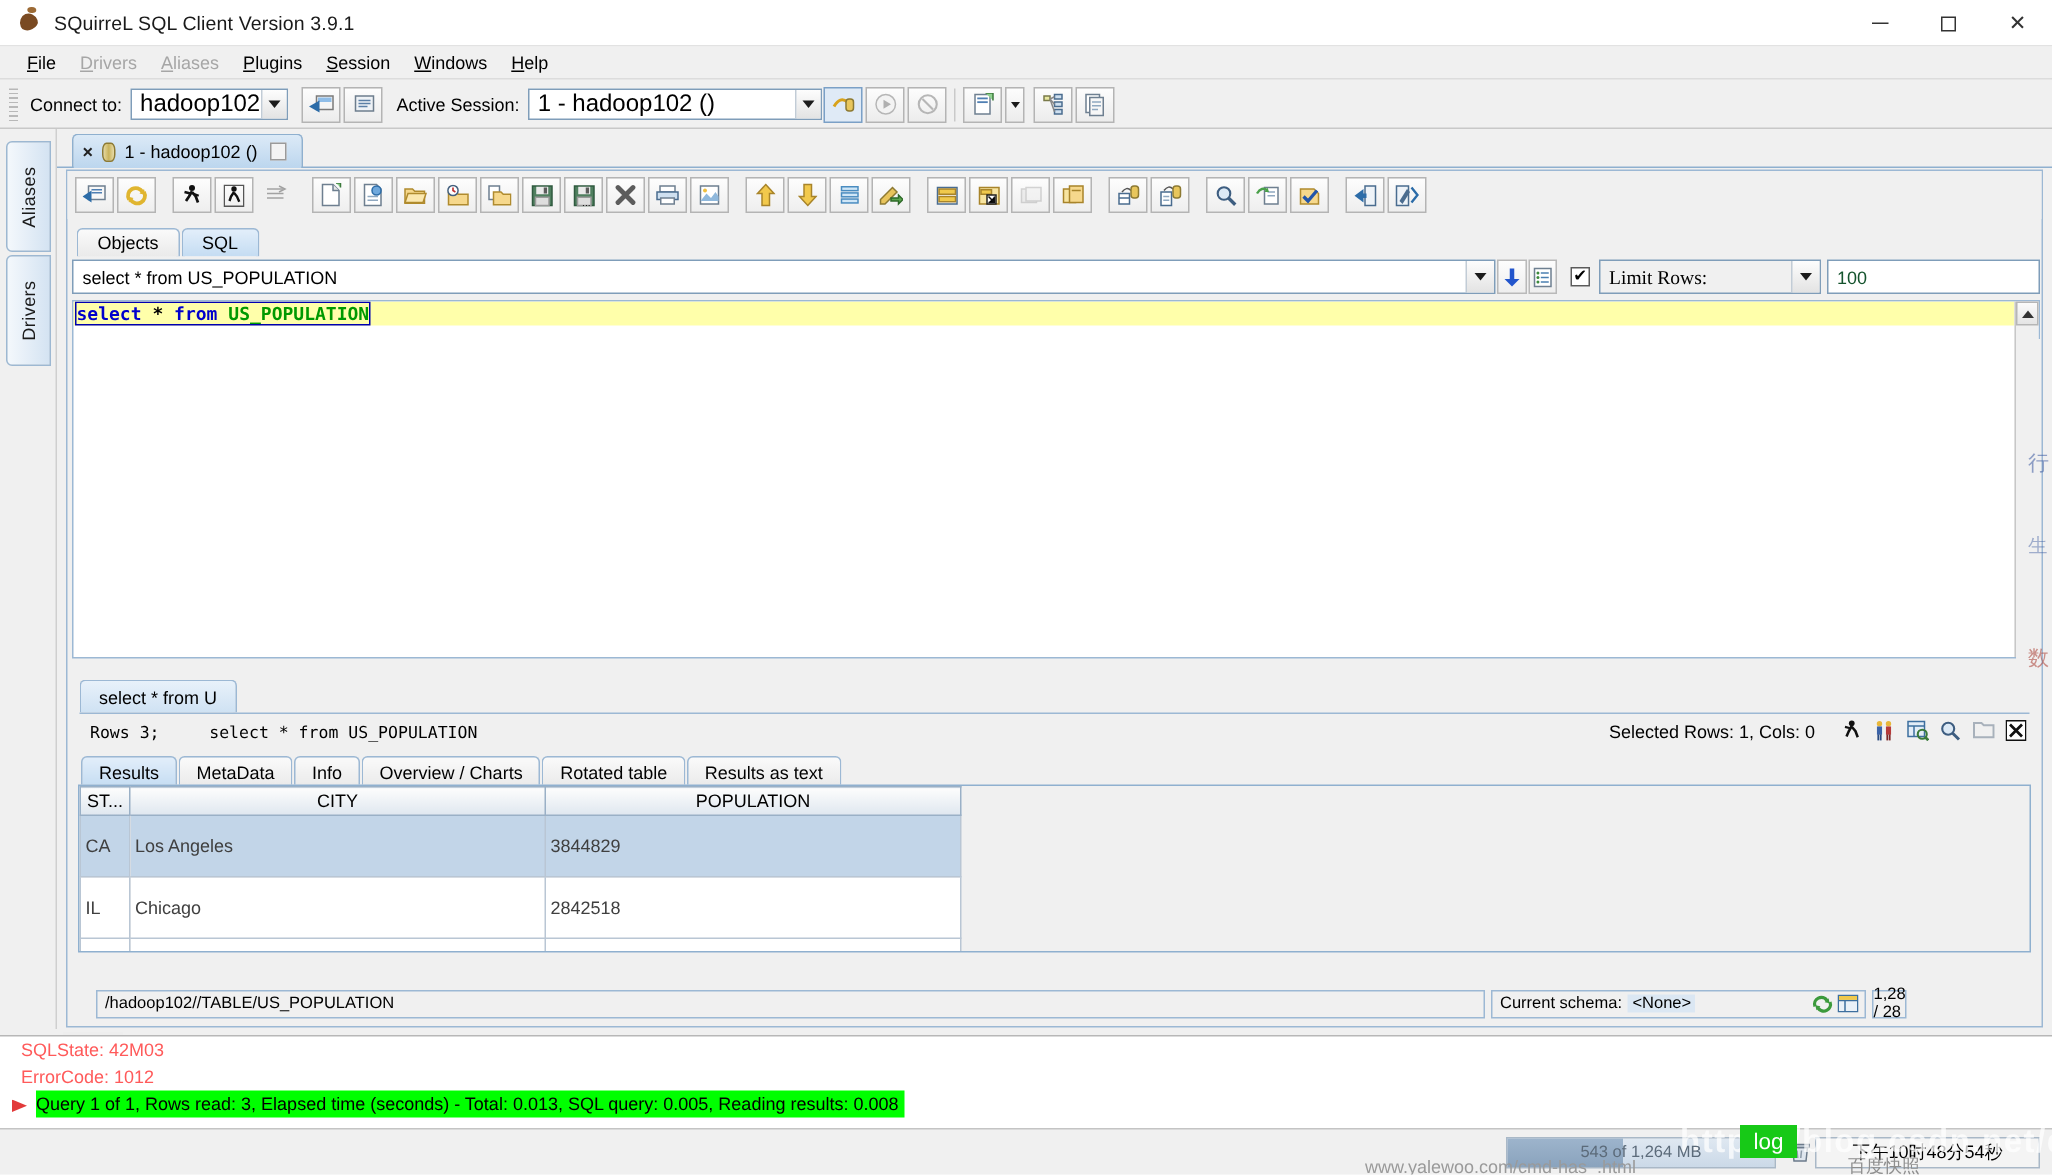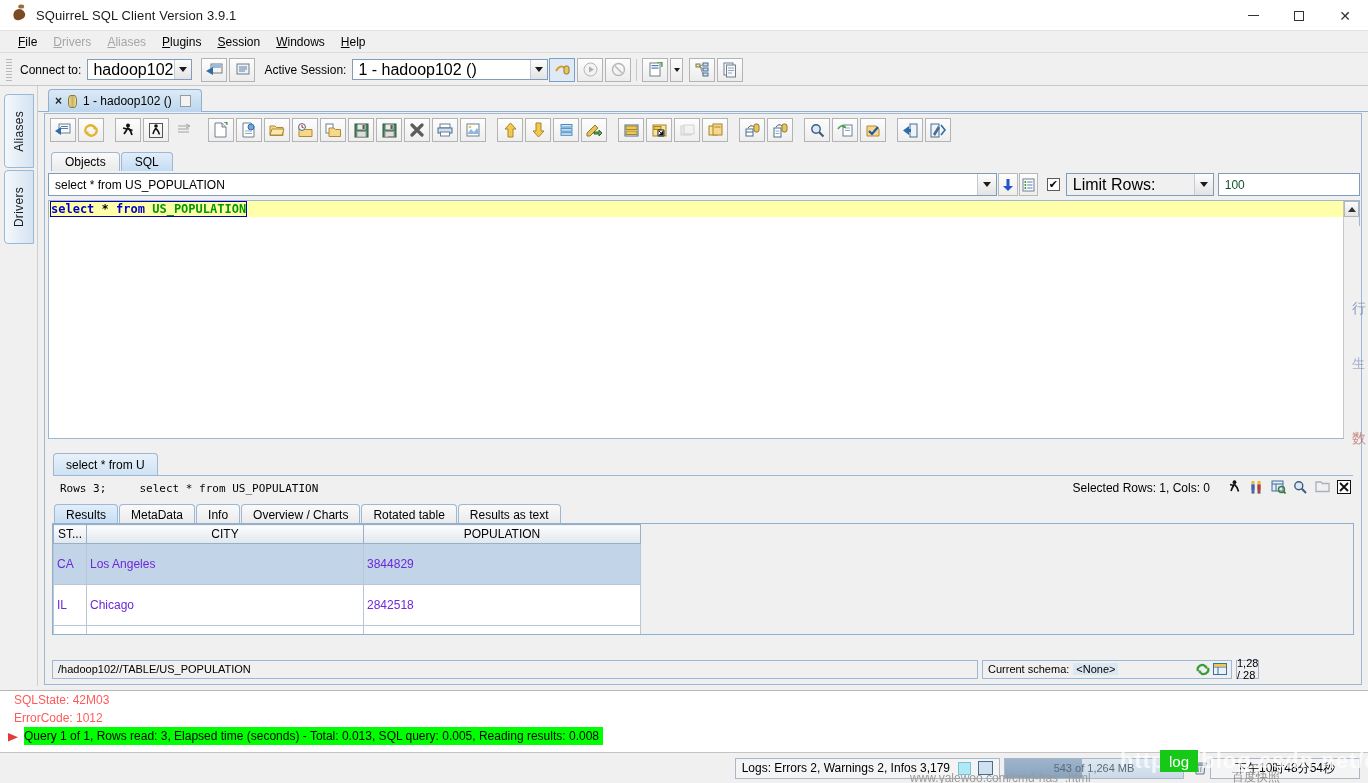--- a/index.html
+++ b/index.html
@@ -207,21 +207,21 @@
   .chk {
     width: 13px; height: 13px; border: 1px solid #5b5b5b; background: #fff;
     margin-left: 9px; display: flex; align-items: center; justify-content: center;
     font-size: 11px; color: #000; line-height: 1;
   }
   .limitcombo {
     margin-left: 6px; width: 152px; height: 23px;
     border: 1px solid #7f9db9; background: #f0f0f0;
     display: flex; align-items: center;
   }
-  .limitcombo .txt { padding-left: 6px; flex: 1; font-size: 16px; }
+  .limitcombo .txt { padding-left: 6px; flex: 1; font-size: 13px; font-family: Liberation Serif, serif; }
   .limitbox {
     margin-left: 4px; width: 146px; height: 23px;
     border: 1px solid #7f9db9; background: #fff;
     display: flex; align-items: center; padding-left: 6px;
     font-size: 12px; color: #14532d;
   }
 
   
   .editwrap {
     position: absolute; left: 3px; top: 86px; width: 1312px; height: 258px;
@@ -312,31 +312,31 @@
     overflow: hidden;
   }
   table.grid { border-collapse: collapse; table-layout: fixed; }
   table.grid th {
     height: 19px; font-size: 12px; font-weight: normal; color: #000;
     background: linear-gradient(#fdfdfd,#dfe7ef);
     border: 1px solid #9ab0c6;
     padding: 0 4px;
   }
   table.grid td {
-    height: 18px; font-size: 12px; color: #6d28d9;
+    height: 18px; font-size: 12px; color: #404040;
     background: #fff; border: 1px solid #b9c6d4;
     padding: 13px 3px; white-space: nowrap; overflow: hidden;
   }
   table.grid tr.selected td { background: #c2d5e8; }
   .c-state { width: 33px; }
   .c-city { width: 277px; }
   .c-pop  { width: 277px; }
 
   .resstatus {
-    position: absolute; left: 4px; bottom: 4px; width: 1078px; height: 20px;
+    position: absolute; left: 16px; bottom: 4px; width: 1078px; height: 20px;
     display: flex; align-items: center; margin-top: 48px;
   }
   .rs-path {
     flex: 0 0 926px; height: 19px; background: #f0f0f0;
     border: 1px solid #9cb8d4;
     display: flex; align-items: center; padding-left: 5px;
     font-size: 11px; color: #000;
   }
   .rs-schema {
     margin-left: 4px; height: 19px; flex: 0 0 250px;
@@ -1011,25 +1011,20 @@
   <div class="msgdots"></div>
 
   <div class="msgarea">
     <div class="msg err">SQLState: 42M03</div>
     <div class="msg err">ErrorCode: 1012</div>
     <div style="padding-left:24px;line-height:18px"><span class="msg ok" style="padding-left:0">Query 1 of 1, Rows read: 3, Elapsed time (seconds) - Total: 0.013, SQL query: 0.005, Reading results: 0.008</span></div>
   </div>
   <div class="wm-redmark"></div>
 
   <div class="statusbar">
-    <div class="sb-logs">
-      <span>Logs: Errors 2, Warnings 2, Infos 3,179</span>
-      <span class="sb-sq"></span>
-      <span class="sb-mon"></span>
-    </div>
     <div class="sb-mem">
       <div class="fill"></div>
       <span>543 of 1,264 MB</span>
     </div>
     <div class="sb-trash">
       <svg width="16" height="16" viewBox="0 0 16 16">
         <path d="M3 5 h10 l-1 9 h-8 Z" fill="#dfe6ee" stroke="#6b7a8a"></path>
         <rect x="2" y="3" width="12" height="2" fill="#c7d2dd" stroke="#6b7a8a"></rect>
         <line x1="6" y1="7" x2="6.5" y2="12" stroke="#8c9aa8"></line>
         <line x1="9" y1="7" x2="8.5" y2="12" stroke="#8c9aa8"></line>

